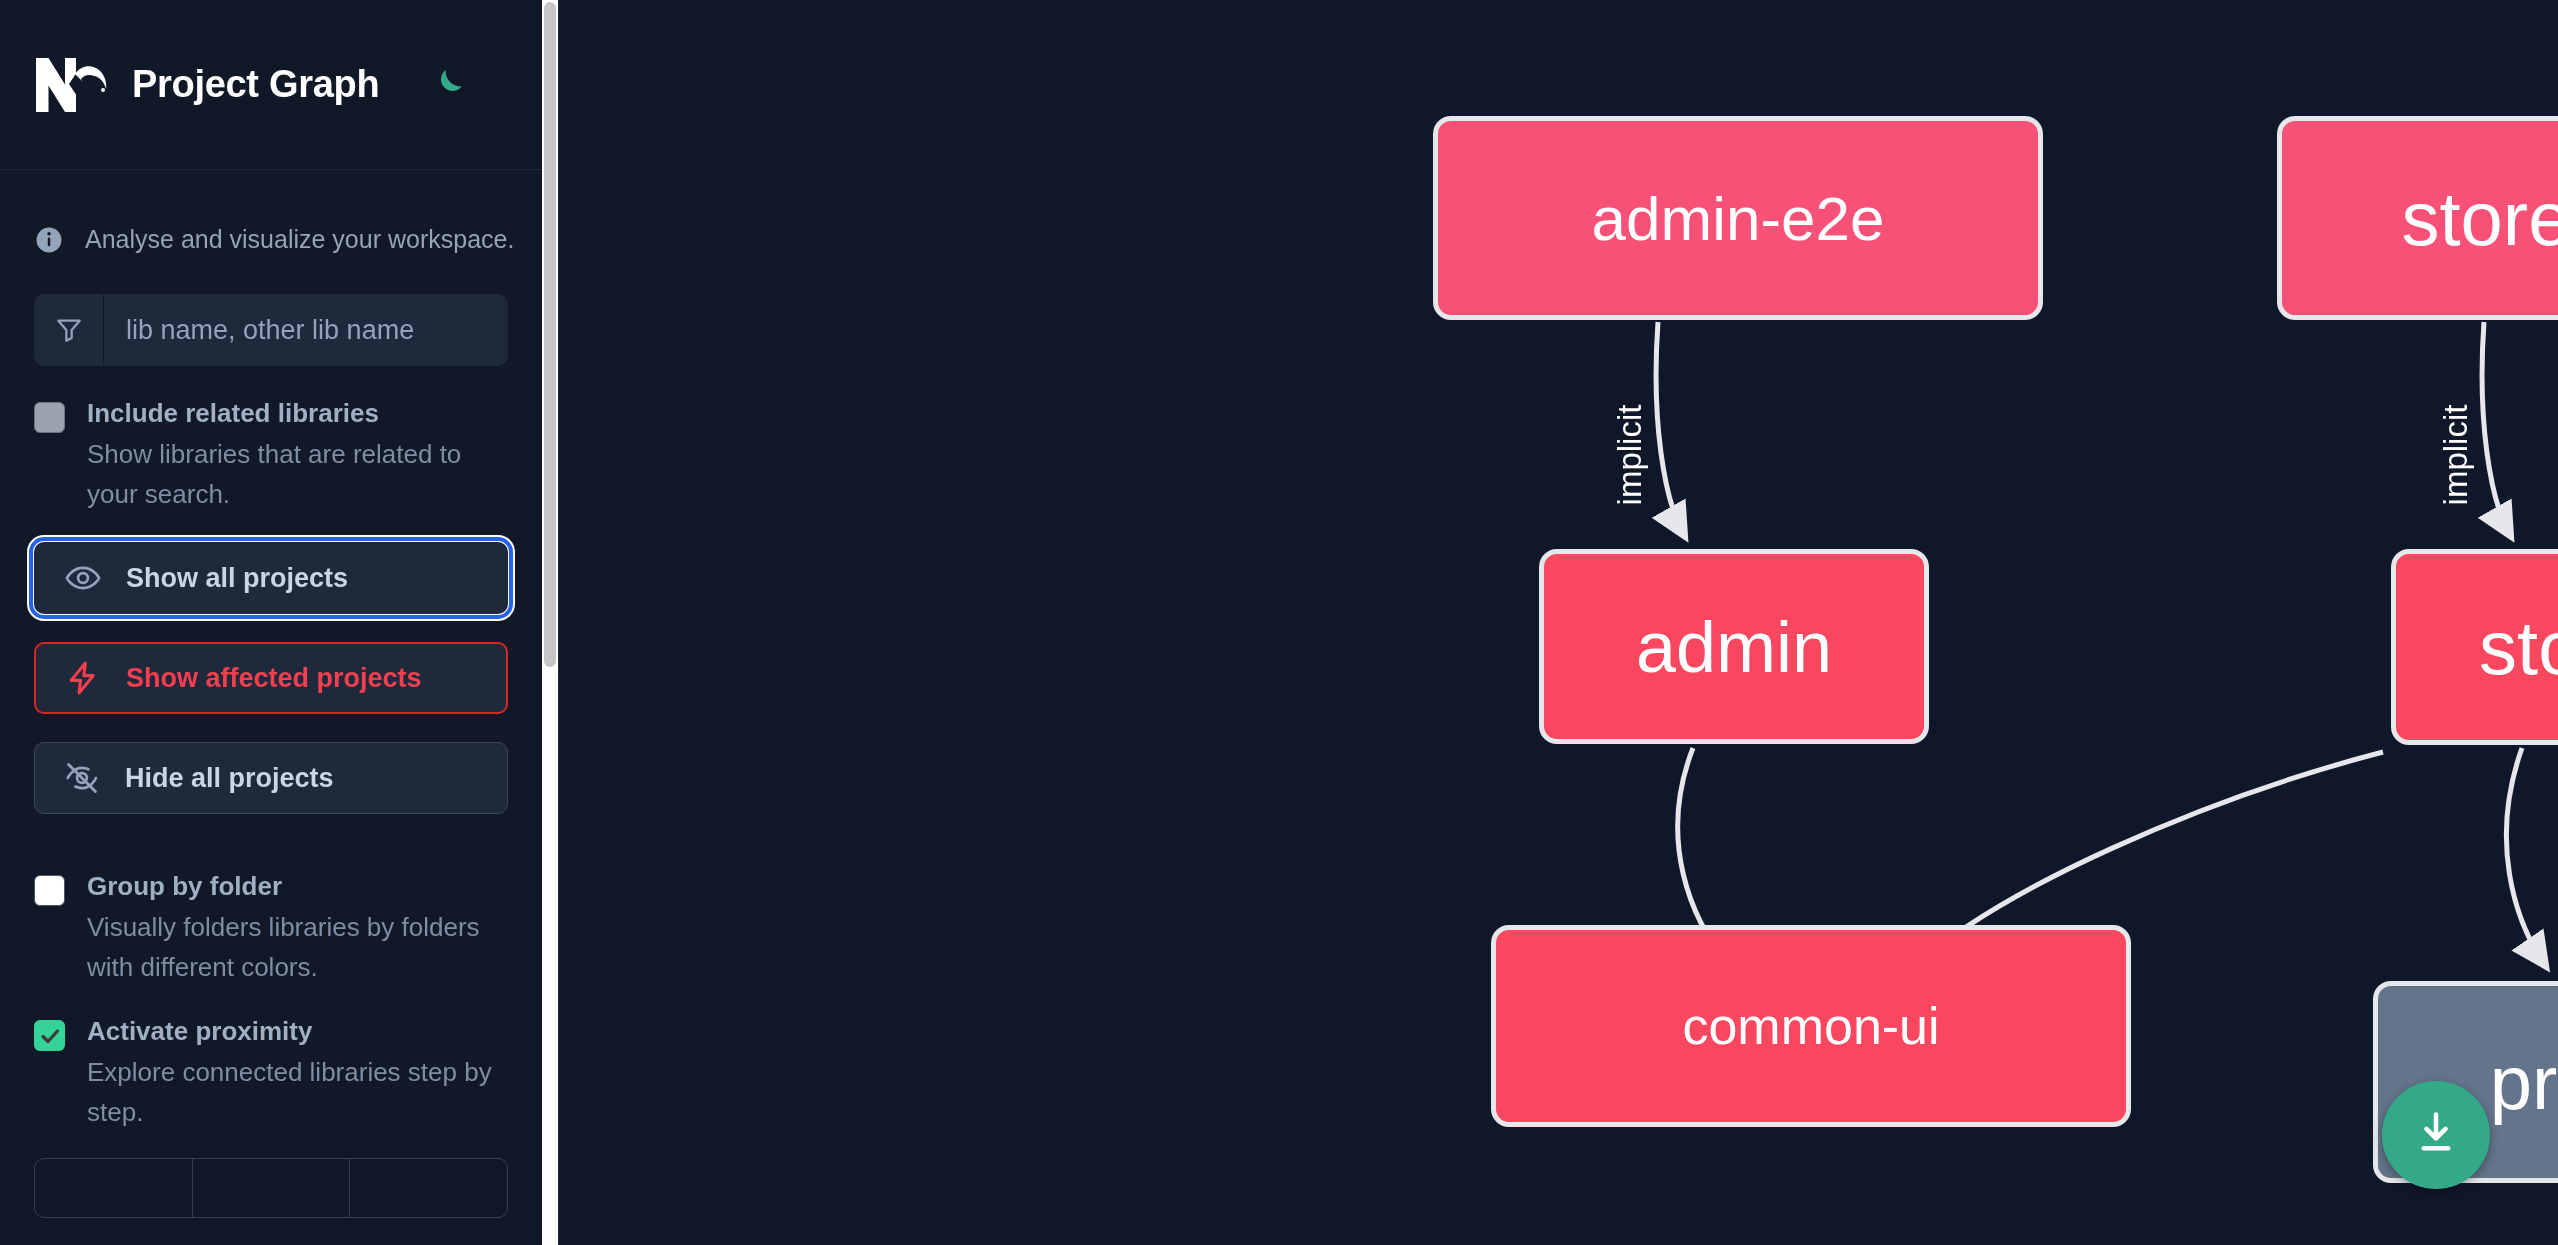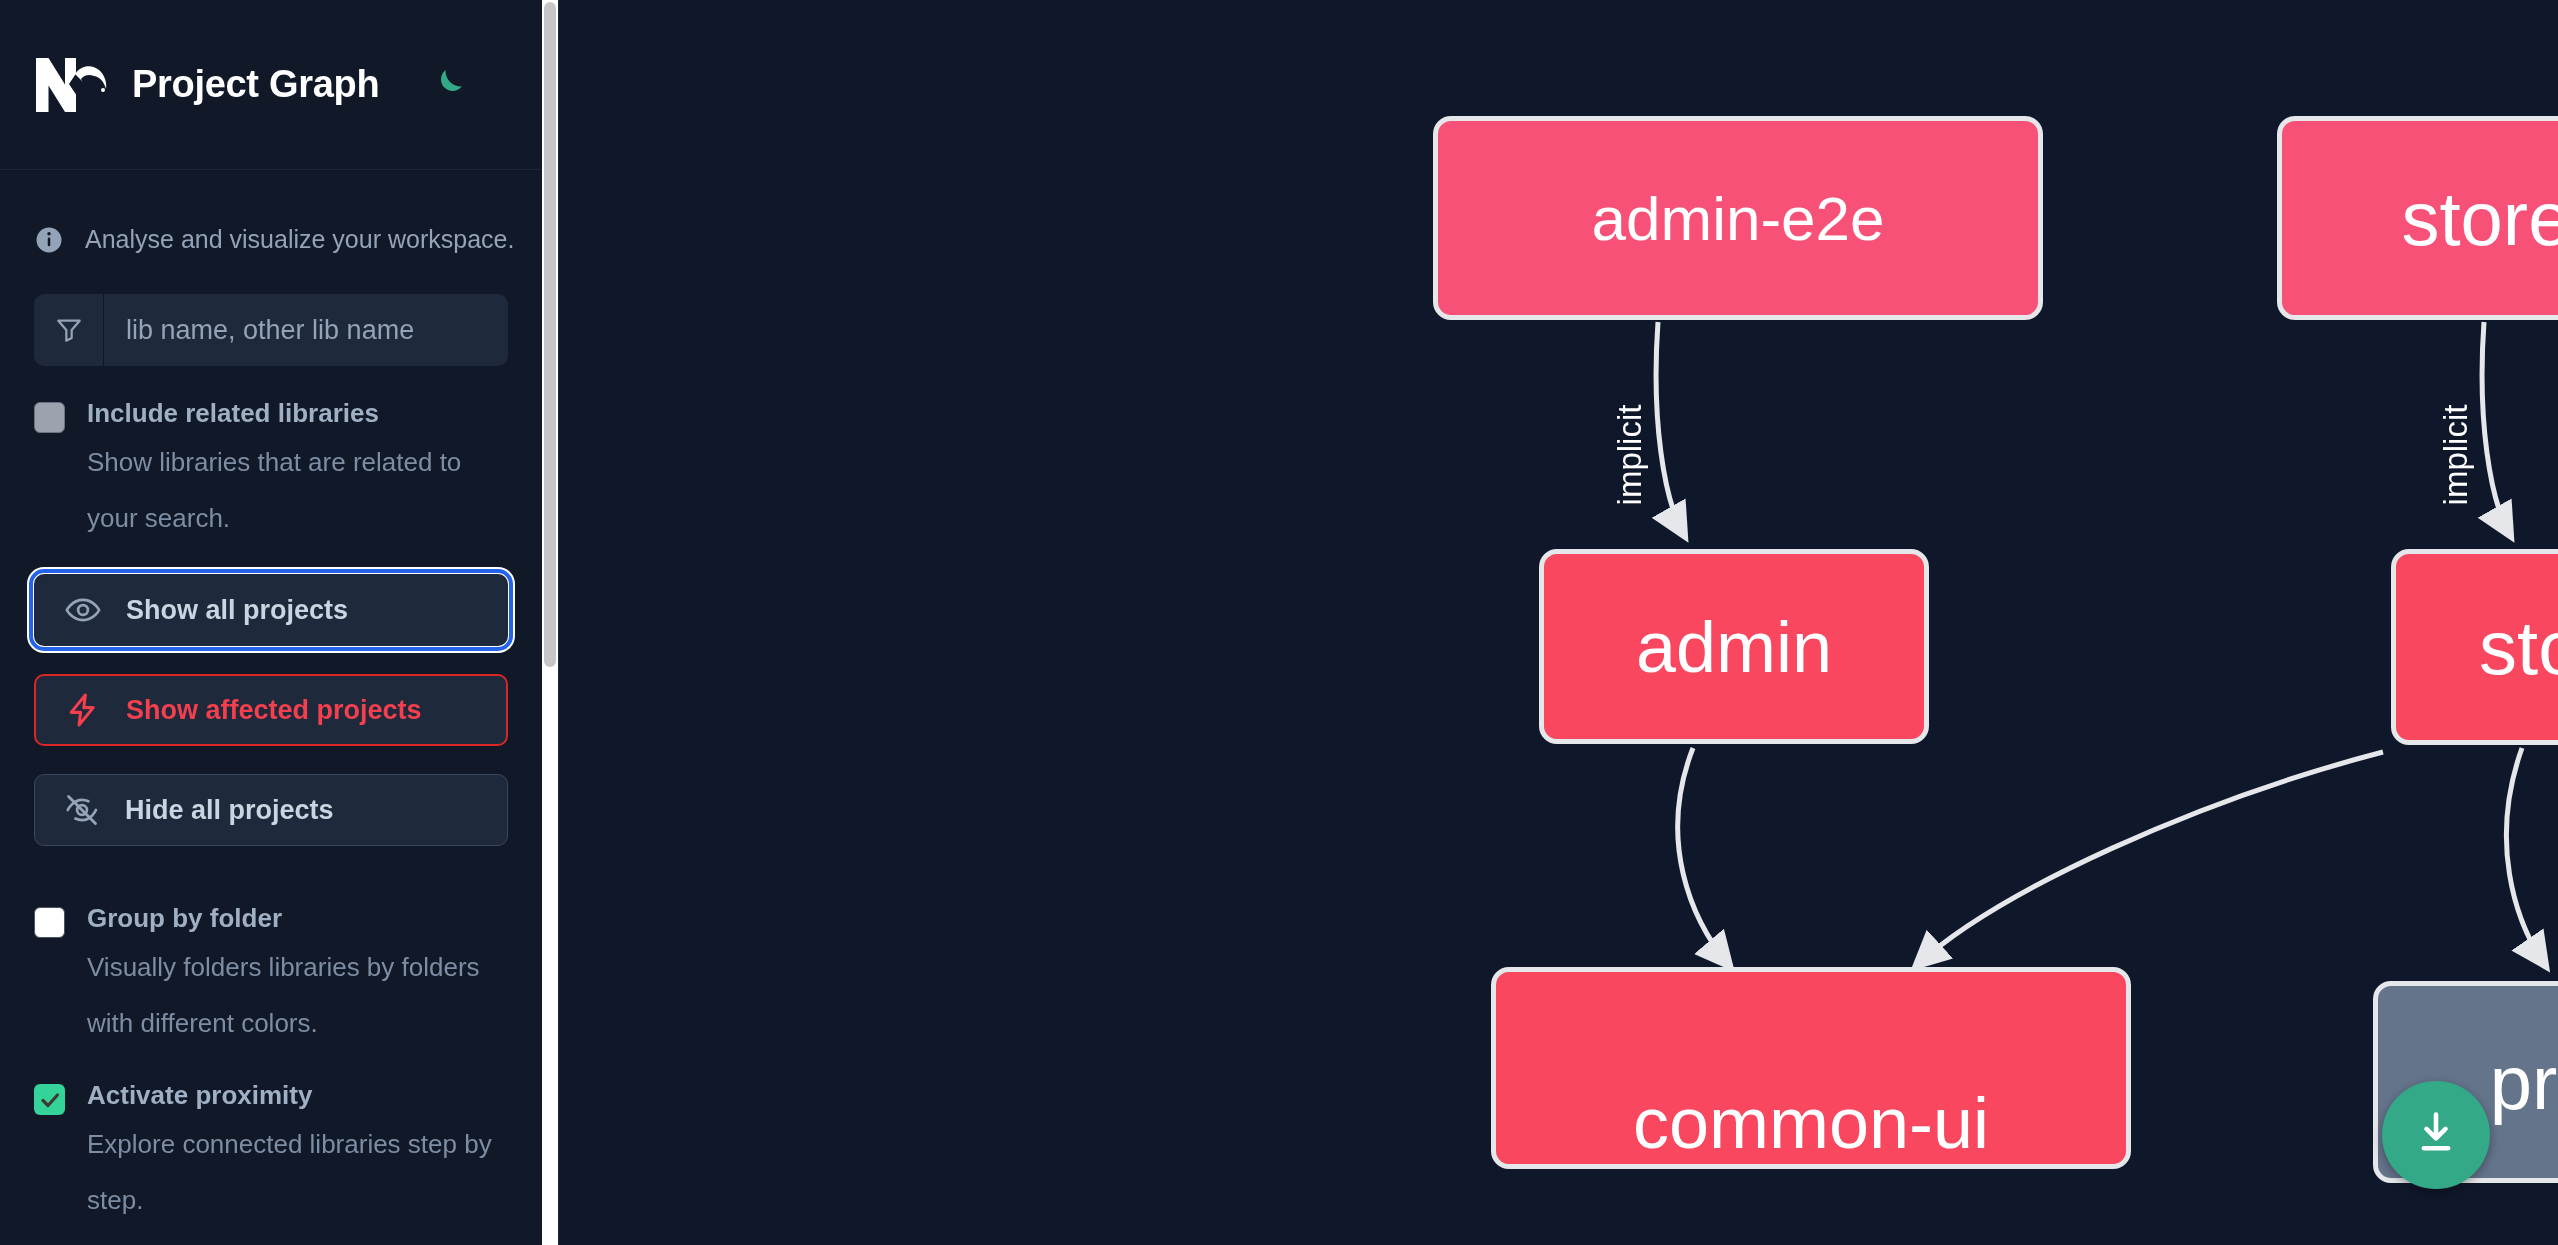--- a/index.html
+++ b/index.html
@@ -95,21 +95,21 @@
   .chk.empty { background: #FFFFFF; border: 1px solid #4B5563; }
   .chk.checked {
     background: #34D399;
     display: flex; align-items: center; justify-content: center;
   }
   .chk-txt { margin-left: 22px; }
   .chk-label {
     color: #9FB0C4; font-size: 26px; font-weight: 700; line-height: 34px;
   }
   .chk-desc {
-    color: #7D8DA3; font-size: 26px; line-height: 56px;
+    color: #7D8DA3; font-size: 26px; line-height: 40px;
     margin-top: 4px; max-width: 430px;
   }
 
   .btn-stack { margin: 28px 34px 0 34px; }
   .btn {
     height: 72px;
     width: 100%;
     border-radius: 10px;
     display: flex; align-items: center;
     padding-left: 28px;
@@ -337,21 +337,21 @@
     </div>
     <div class="node app-node" style="left:1718px; top:116px; width:570px; height:204px; font-size:76px;">
       <span>store-e2e</span>
     </div>
     <div class="node lib-node" style="left:980px; top:549px; width:390px; height:195px; font-size:72px;">
       <span>admin</span>
     </div>
     <div class="node lib-node" style="left:1832px; top:549px; width:345px; height:196px; font-size:76px;">
       <span>store</span>
     </div>
-    <div class="node lib-node" style="left:932px; top:967px; width:640px; height:202px; font-size:72px;align-items:flex-end;">
+    <div class="node lib-node" style="left:932px; top:925px; width:640px; height:202px; font-size:52px;">
       <span>common-ui</span>
     </div>
     <div class="node gray-node" style="left:1814px; top:981px; width:525px; height:202px; font-size:76px;">
       <span>products</span>
     </div>
 
     <div class="dl-btn">
       <span>
         <svg width="52" height="52" viewBox="0 0 24 24">
           <path d="M12 3.5v10.5M12 14.5l-4.4-4.4M12 14.5l4.4-4.4" fill="none" stroke="#FFFFFF" stroke-width="2.1" stroke-linecap="round" stroke-linejoin="round"></path>

